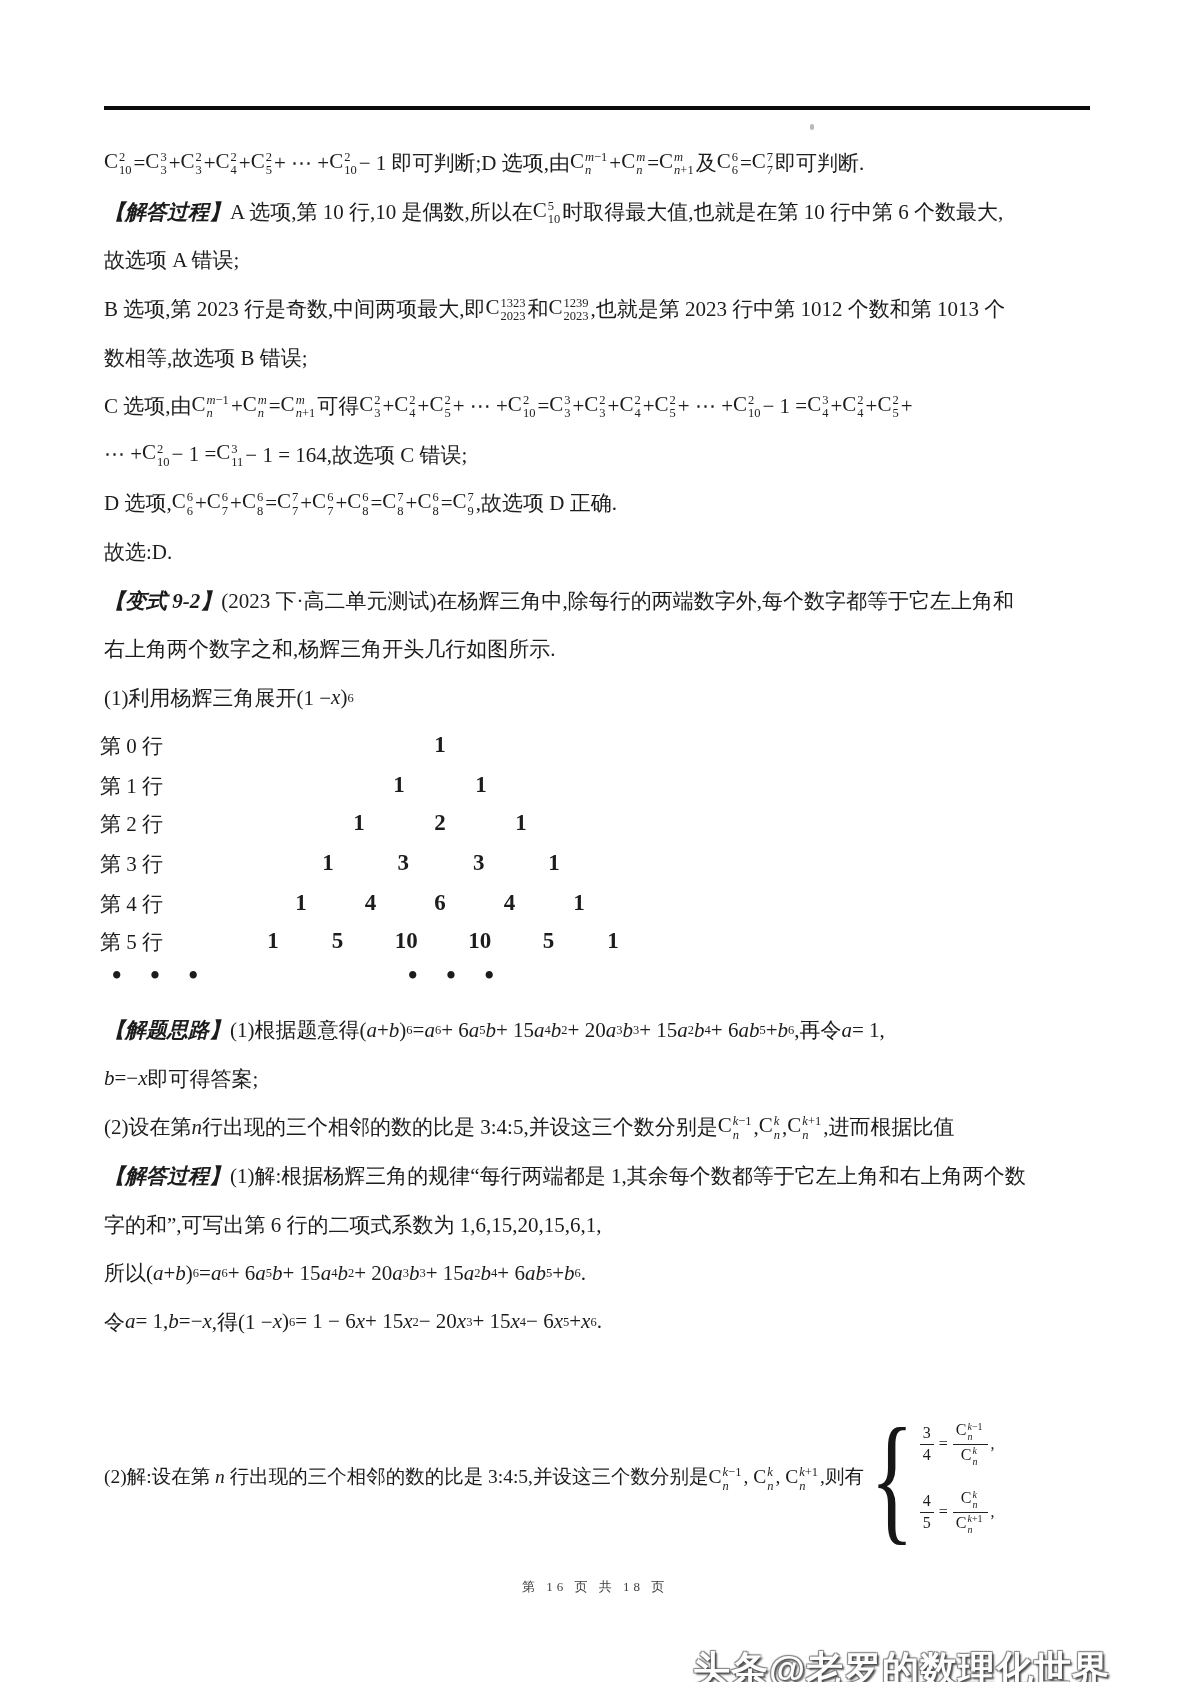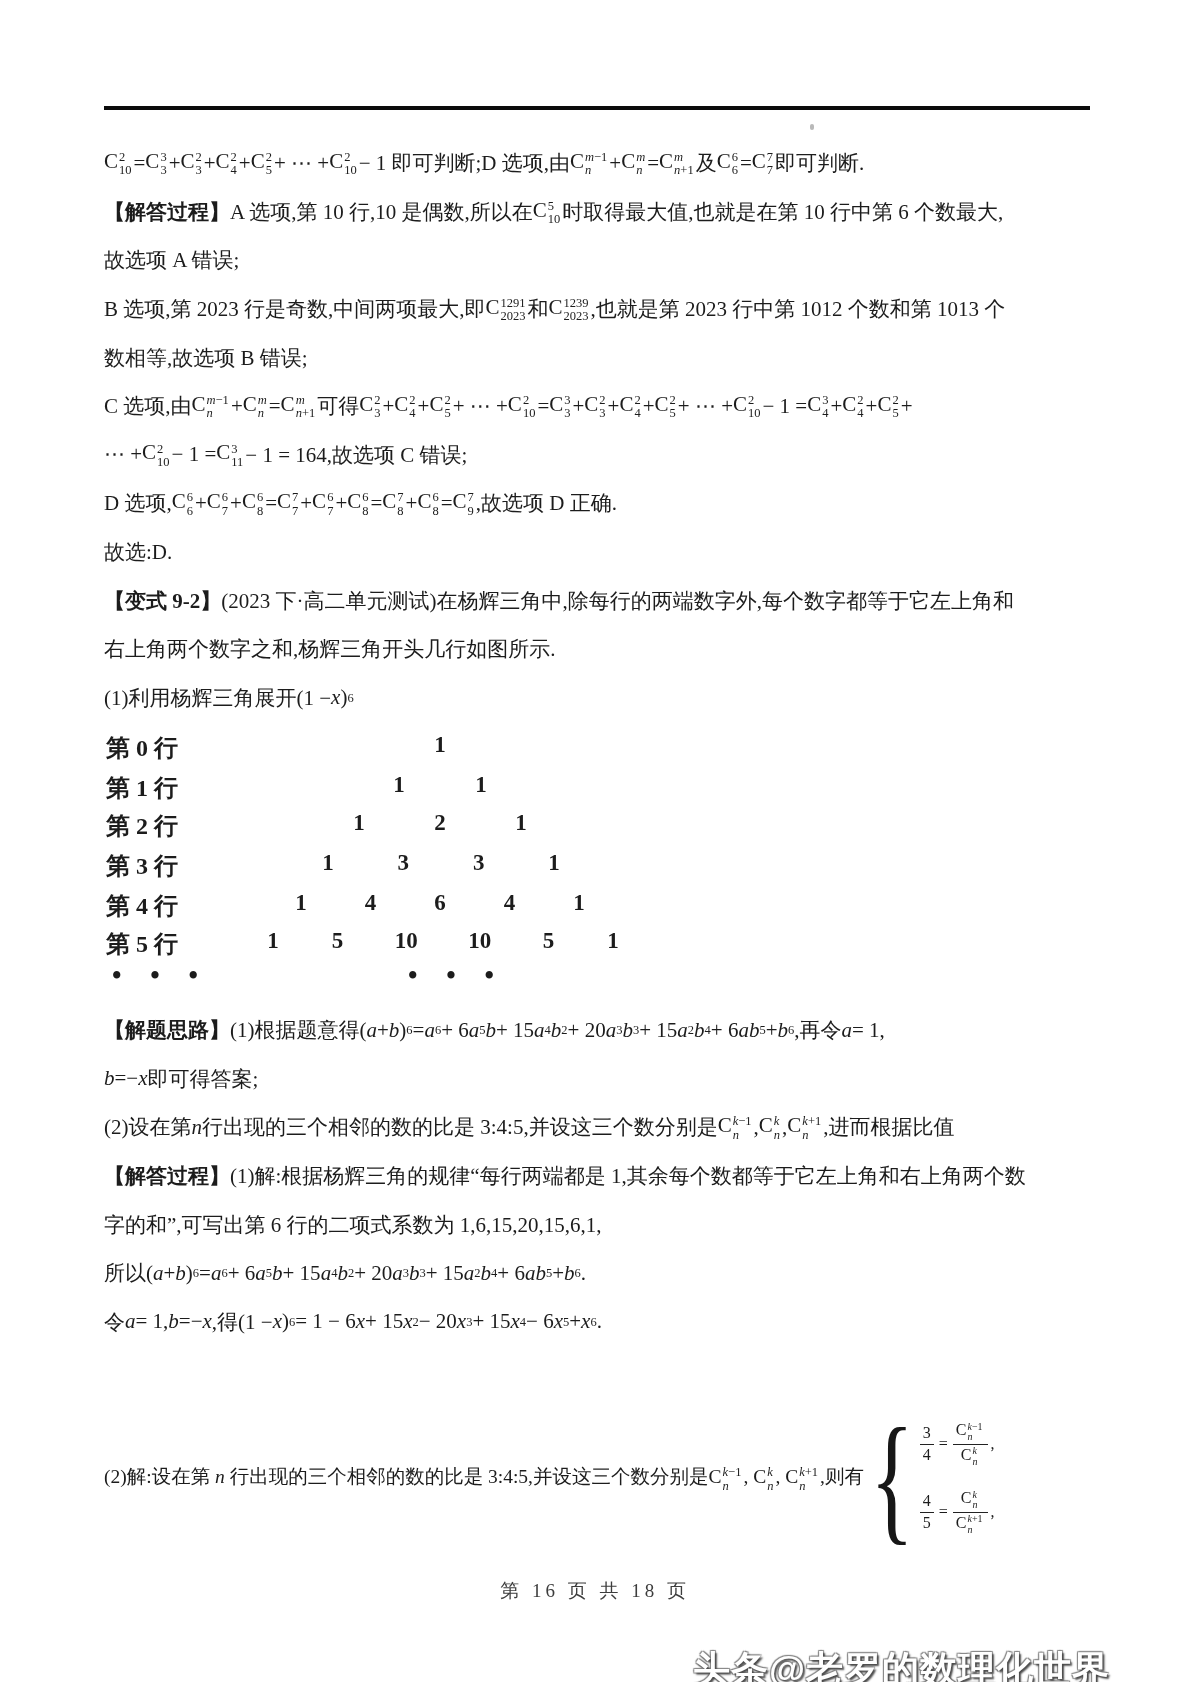--- a/index.html
+++ b/index.html
@@ -8,71 +8,71 @@
     font-family:"Liberation Serif","DejaVu Serif",serif;
     color:#1c1c1c;overflow:hidden;margin:0 auto;
   }
   .rule{position:absolute;left:104px;top:106px;width:986px;height:4px;background:#0b0b0b;}
   .artifact{position:absolute;left:810px;top:124px;width:4px;height:6px;background:#b9b9b9;border-radius:2px;}
 
   .flow{position:absolute;left:104px;width:1000px;}
   .flow1{top:139px;}
   .flow2{top:1006px;}
   .line{height:48.6px;display:flex;align-items:center;white-space:nowrap;font-size:21px;}
-  .line b{font-weight:bold;}
+  .line b{font-weight:bold;font-style:italic;}
   .line i, .l22 i, .sys i{font-style:italic;font-family:"Liberation Serif",serif;}
   sup{font-size:12.5px;vertical-align:super;line-height:0;}
 
   
   .cs{white-space:nowrap;}
   .v{display:inline-block;vertical-align:-0.52em;font-size:12.5px;line-height:1.06;margin-left:1px;margin-right:2px;text-align:left;}
   .v>span{display:block;}
 
   
   .tri{position:absolute;left:100px;top:727px;width:990px;height:270px;}
-  .t-label{position:absolute;left:6px;font-weight:bold;font-size:24px;white-space:nowrap;}
+  .t-label{position:absolute;left:0;font-weight:normal;font-size:21px;white-space:nowrap;}
   .t-nums{position:absolute;display:flex;justify-content:space-between;font-weight:bold;font-size:23px;}
   .t-nums span{display:inline-block;text-align:center;min-width:14px;}
   .t-dots{position:absolute;font-weight:bold;font-size:27px;letter-spacing:11px;white-space:nowrap;}
 
   
   .l22{position:absolute;left:104px;top:1398px;width:1086px;height:160px;display:flex;align-items:center;white-space:nowrap;font-size:19.5px;}
   .sys{display:inline-flex;align-items:center;margin-left:2px;}
   .brace{font-size:108px;font-weight:400;transform:scaleY(1.32) scaleX(0.85);display:inline-block;line-height:1;margin-right:2px;color:#171717;}
   .eqcol{display:inline-flex;flex-direction:column;justify-content:center;}
   .eqrow{display:flex;align-items:center;height:68px;font-size:16px;}
   .fr{display:inline-block;text-align:center;vertical-align:middle;line-height:1.15;}
   .fr .fn{display:block;padding:0 3px 1px 3px;border-bottom:1.4px solid #222;}
   .fr .fd{display:block;padding:1px 3px 0 3px;}
   .eqrow .v{font-size:10px;line-height:1.05;vertical-align:-0.5em;}
   .eqrow .eq{margin:0 5px;}
   .eqrow .tail{margin-left:3px;}
 
-  .footer{position:absolute;left:0;top:1578px;width:1190px;text-align:center;font-size:19px;color:#3d3d3d;letter-spacing:4px;}
+  .footer{position:absolute;left:0;top:1578px;width:1190px;text-align:center;font-size:13px;color:#3d3d3d;letter-spacing:4px;}
   .watermark{
     position:absolute;right:80px;top:1620px;
     font-family:"Liberation Sans","DejaVu Sans",sans-serif;
     font-size:37px;font-weight:bold;color:#ffffff;letter-spacing:1px;
     text-shadow:2px 2px 2px #4a4a4a,-1px -1px 1px #8a8a8a,1px -1px 1px #8a8a8a,-1px 1px 1px #8a8a8a,0 0 1px #666;
     margin-top:25px;
   }
 </style>
 </head>
 <body>
 
 <div class="page">
 
   <div class="rule"></div>
   <div class="artifact"></div>
 
   <div class="flow flow1">
     <div class="line"><span class="cs">C<span class="v"><span>2</span><span>10</span></span></span> = <span class="cs">C<span class="v"><span>3</span><span>3</span></span></span>+<span class="cs">C<span class="v"><span>2</span><span>3</span></span></span> + <span class="cs">C<span class="v"><span>2</span><span>4</span></span></span> + <span class="cs">C<span class="v"><span>2</span><span>5</span></span></span> + ⋯ + <span class="cs">C<span class="v"><span>2</span><span>10</span></span></span> − 1 即可判断;D 选项,由<span class="cs">C<span class="v"><span><i>m</i>−1</span><span><i>n</i></span></span></span> + <span class="cs">C<span class="v"><span><i>m</i></span><span><i>n</i></span></span></span> = <span class="cs">C<span class="v"><span><i>m</i></span><span><i>n</i>+1</span></span></span>及<span class="cs">C<span class="v"><span>6</span><span>6</span></span></span> = <span class="cs">C<span class="v"><span>7</span><span>7</span></span></span>即可判断.</div>
     <div class="line"><b>【解答过程】</b>A 选项,第 10 行,10 是偶数,所以在<span class="cs">C<span class="v"><span>5</span><span>10</span></span></span>时取得最大值,也就是在第 10 行中第 6 个数最大,</div>
     <div class="line">故选项 A 错误;</div>
-    <div class="line">B 选项,第 2023 行是奇数,中间两项最大,即<span class="cs">C<span class="v"><span>1291</span><span>2023</span></span></span>和<span class="cs">C<span class="v"><span>1239</span><span>2023</span></span></span>,也就是第 2023 行中第 1012 个数和第 1013 个</div>
+    <div class="line">B 选项,第 2023 行是奇数,中间两项最大,即<span class="cs">C<span class="v"><span>1323</span><span>2023</span></span></span>和<span class="cs">C<span class="v"><span>1239</span><span>2023</span></span></span>,也就是第 2023 行中第 1012 个数和第 1013 个</div>
     <div class="line">数相等,故选项 B 错误;</div>
     <div class="line">C 选项,由<span class="cs">C<span class="v"><span><i>m</i>−1</span><span><i>n</i></span></span></span> + <span class="cs">C<span class="v"><span><i>m</i></span><span><i>n</i></span></span></span> = <span class="cs">C<span class="v"><span><i>m</i></span><span><i>n</i>+1</span></span></span>可得<span class="cs">C<span class="v"><span>2</span><span>3</span></span></span> + <span class="cs">C<span class="v"><span>2</span><span>4</span></span></span> + <span class="cs">C<span class="v"><span>2</span><span>5</span></span></span> + ⋯ + <span class="cs">C<span class="v"><span>2</span><span>10</span></span></span> = <span class="cs">C<span class="v"><span>3</span><span>3</span></span></span>+<span class="cs">C<span class="v"><span>2</span><span>3</span></span></span> + <span class="cs">C<span class="v"><span>2</span><span>4</span></span></span> + <span class="cs">C<span class="v"><span>2</span><span>5</span></span></span> + ⋯ + <span class="cs">C<span class="v"><span>2</span><span>10</span></span></span> − 1 = <span class="cs">C<span class="v"><span>3</span><span>4</span></span></span> + <span class="cs">C<span class="v"><span>2</span><span>4</span></span></span>+<span class="cs">C<span class="v"><span>2</span><span>5</span></span></span> +</div>
     <div class="line">⋯ + <span class="cs">C<span class="v"><span>2</span><span>10</span></span></span> − 1 = <span class="cs">C<span class="v"><span>3</span><span>11</span></span></span> − 1 = 164,故选项 C 错误;</div>
     <div class="line">D 选项,<span class="cs">C<span class="v"><span>6</span><span>6</span></span></span> + <span class="cs">C<span class="v"><span>6</span><span>7</span></span></span> + <span class="cs">C<span class="v"><span>6</span><span>8</span></span></span> = <span class="cs">C<span class="v"><span>7</span><span>7</span></span></span> + <span class="cs">C<span class="v"><span>6</span><span>7</span></span></span> + <span class="cs">C<span class="v"><span>6</span><span>8</span></span></span> = <span class="cs">C<span class="v"><span>7</span><span>8</span></span></span> + <span class="cs">C<span class="v"><span>6</span><span>8</span></span></span> = <span class="cs">C<span class="v"><span>7</span><span>9</span></span></span>,故选项 D 正确.</div>
     <div class="line">故选:D.</div>
     <div class="line"><b>【变式 9-2】</b>(2023 下·高二单元测试)在杨辉三角中,除每行的两端数字外,每个数字都等于它左上角和</div>
     <div class="line">右上角两个数字之和,杨辉三角开头几行如图所示.</div>
     <div class="line">(1)利用杨辉三角展开(1 − <i>x</i>)<sup>6</sup></div>
   </div>
 

